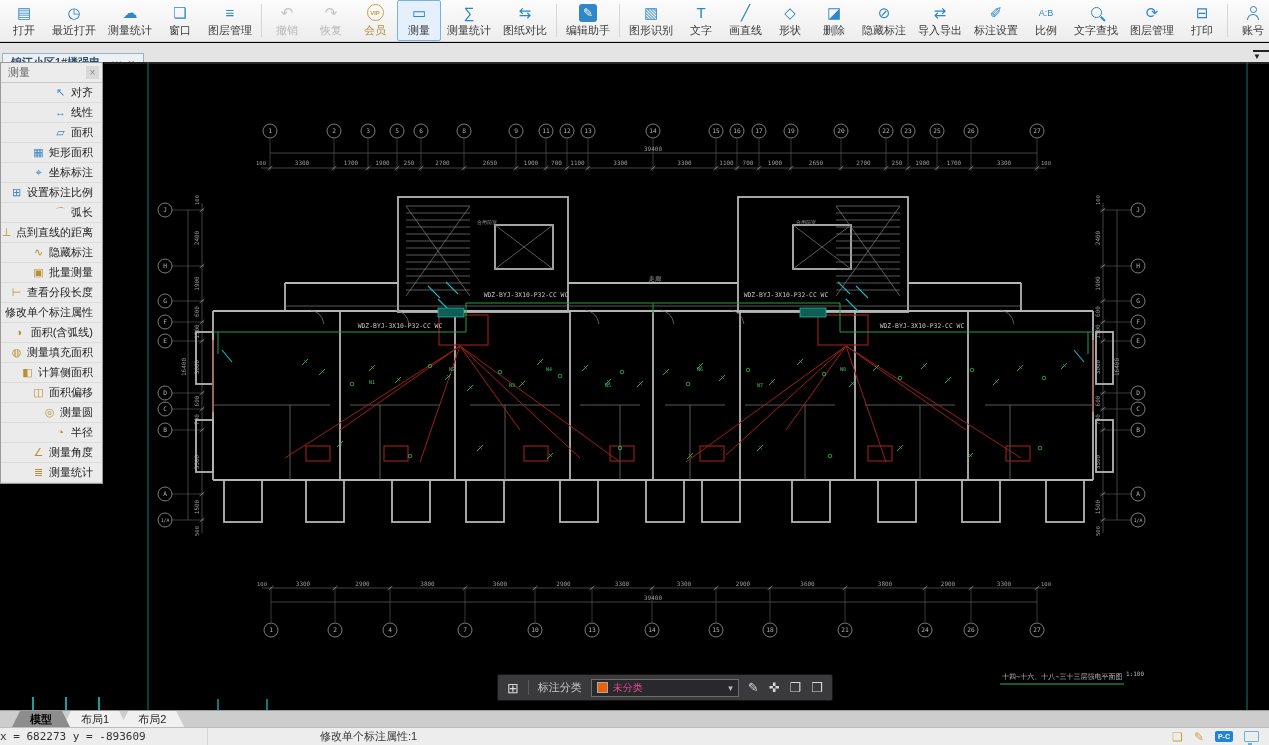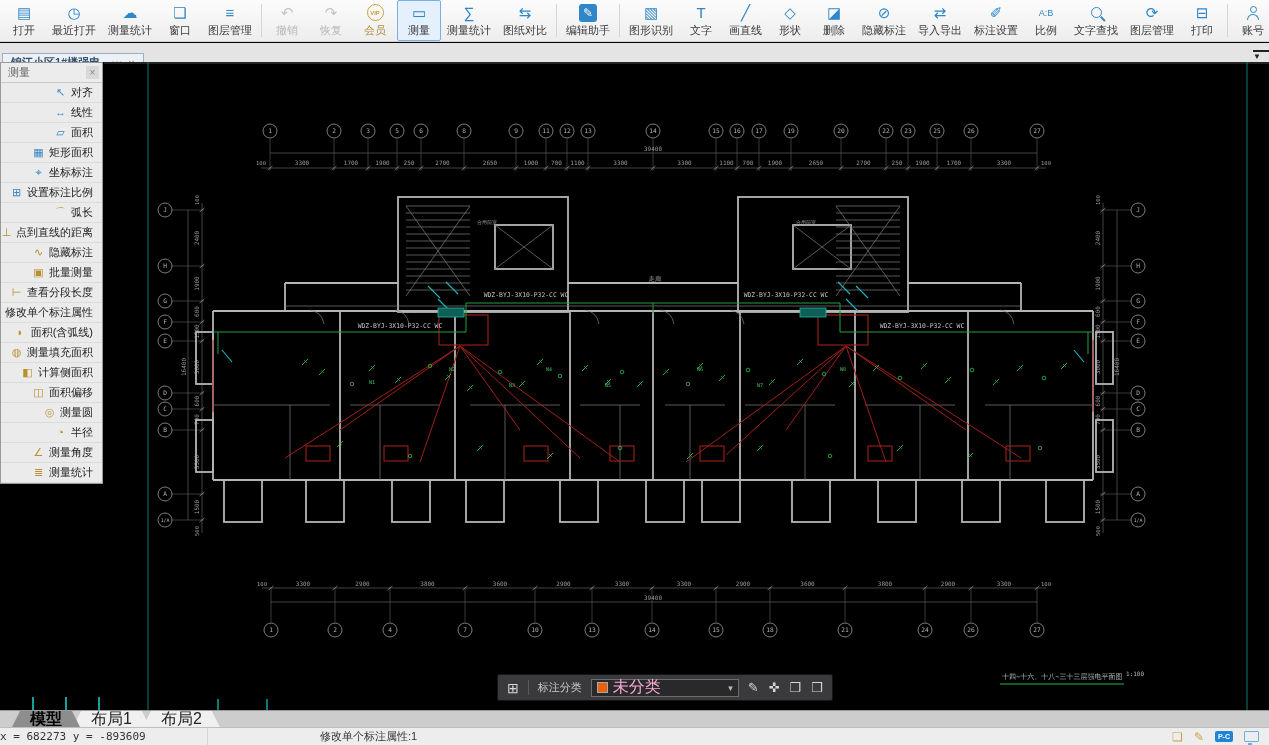--- a/index.html
+++ b/index.html
@@ -59,28 +59,28 @@
 
   
   .classify{position:absolute;left:497px;top:612px;height:27px;background:#3a3a3c;border:1px solid #151515;
             border-radius:2px;display:flex;align-items:center;padding:0 9px;gap:9px;z-index:5;box-sizing:border-box}
   .cl-grid{color:#d8d8d8;font-size:14px;line-height:14px;cursor:pointer}
   .cl-vsep{width:1px;height:15px;background:#5a5a5a}
   .cl-label{color:#c8c8c8;font-size:11px}
   .cl-select{width:148px;height:18px;background:#29292b;border:1px solid #6d6d6d;display:flex;align-items:center;
              gap:5px;padding:0 5px;cursor:pointer;box-sizing:border-box}
   .cl-swatch{width:11px;height:11px;border:1px solid #aaa;box-sizing:border-box}
-  .cl-selected{color:#f9a8d4;font-size:16px}
+  .cl-selected{color:#ec4899;font-size:10px}
   .cl-caret{margin-left:auto;color:#bbb;font-size:9px}
   .cl-btn{color:#d5d5d5;font-size:13px;cursor:pointer;line-height:14px}
 
   
   .sheettabs{position:absolute;left:0;right:0;top:710px;height:17px;background:#cdcdcd;display:flex;align-items:flex-end;
              padding-left:12px;border-top:1px solid #9a9a9a;box-sizing:border-box}
-  .stab{height:16px;padding:0 18px;display:flex;align-items:center;font-size:16px;margin-right:-7px;background:#f0f0f0;
+  .stab{height:16px;padding:0 18px;display:flex;align-items:center;font-size:11px;margin-right:-7px;background:#f0f0f0;
         color:#222;clip-path:polygon(8px 0,calc(100% - 8px) 0,100% 100%,0 100%);cursor:pointer}
   .stab.active{background:#8d8d8d;color:#000;font-weight:bold;z-index:2}
 
   
   .statusbar{position:absolute;left:0;right:0;top:727px;height:18px;background:#ededed;border-top:1px solid #bdbdbd;
              display:flex;align-items:center;font-size:11px;color:#333;box-sizing:border-box}
   .sb-coords{font-family:"DejaVu Sans Mono",monospace;width:207px;border-right:1px solid #d5d5d5;
              height:100%;display:flex;align-items:center}
   .sb-scale{position:absolute;left:320px}
   .sb-right{margin-left:auto;display:flex;align-items:center;gap:11px;padding-right:10px}

